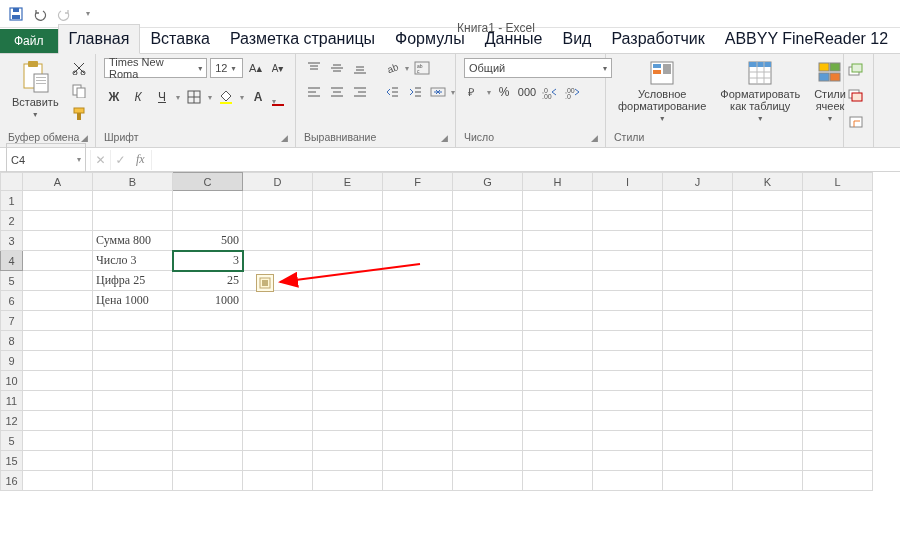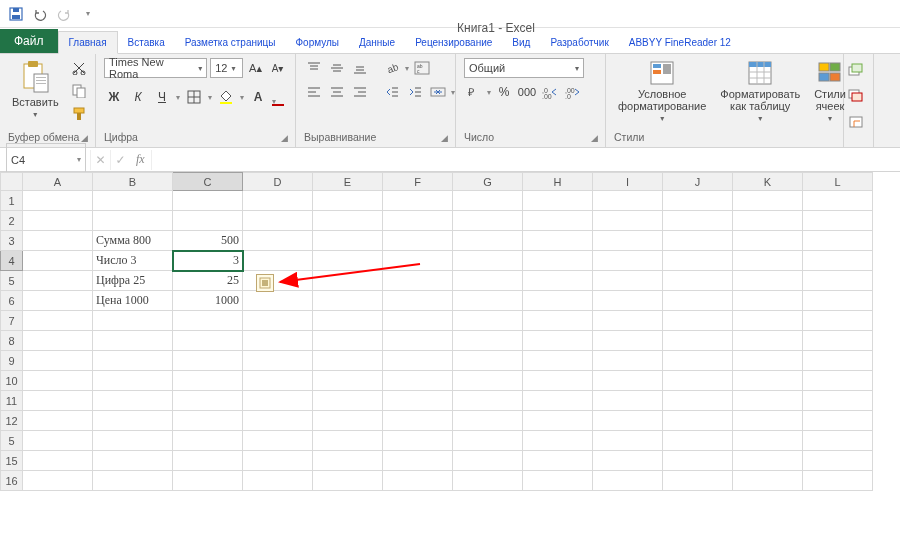--- a/index.html
+++ b/index.html
@@ -7,21 +7,21 @@
 
 
 .titlebar { height: 28px; background: #fff; display: flex; align-items: center; padding: 0 6px; border-bottom: 1px solid #e1e1e1; }
 .qat { display: flex; gap: 4px; align-items: center; }
 .qat-btn { width: 20px; height: 20px; display: flex; align-items: center; justify-content: center; cursor: pointer; }
 .title-text { flex: 1; text-align: center; font-size: 12px; color: #555; margin-top: 28px; }
 
 
 .tabstrip { height: 26px; background: #fff; display: flex; align-items: flex-end; padding-left: 0; border-bottom: 1px solid #d4d4d4; }
 .file-tab { background: #217346; color: #fff; padding: 5px 14px; font-size: 12px; cursor: pointer; }
-.ribtab { padding: 5px 10px; font-size: 10px; color: #1d4ed8; cursor: pointer; }
+.ribtab { padding: 5px 10px; font-size: 16px; color: #0f172a; cursor: pointer; }
 .ribtab.active { border: 1px solid #d4d4d4; border-bottom: 1px solid #f1f1f1; background: #f1f1f1; position: relative; top: 1px; }
 
 
 .ribbon { height: 94px; background: #f1f1f1; display: flex; border-bottom: 1px solid #d4d4d4; }
 .group { border-right: 1px solid #d4d4d4; padding: 4px 8px 2px; display: flex; flex-direction: column; position: relative; }
 .group-label { text-align: left; font-size: 10.5px; color: #666; margin-top: auto; padding-bottom: 2px; }
 .group-body { flex: 1; display: flex; align-items: flex-start; gap: 6px; }
 .bigbtn { display: flex; flex-direction: column; align-items: center; gap: 2px; padding: 2px 4px; cursor: pointer; }
 .bigbtn .lbl { font-size: 11px; color: #444; text-align: center; line-height: 1.1; }
 .smallcol { display: flex; flex-direction: column; gap: 3px; }
@@ -89,21 +89,20 @@
   <div class="title-text">Книга1 - Excel</div>
 </div>
 
 <div class="tabstrip">
   <div class="file-tab">Файл</div>
   <div class="ribtab active">Главная</div>
   <div class="ribtab">Вставка</div>
   <div class="ribtab">Разметка страницы</div>
   <div class="ribtab">Формулы</div>
   <div class="ribtab">Данные</div>
-  <div class="ribtab">Рецензирование</div>
   <div class="ribtab">Вид</div>
   <div class="ribtab">Разработчик</div>
   <div class="ribtab">ABBYY FineReader 12</div>
 </div>
 
 <div class="ribbon">
 
   <div class="group" style="width:96px">
     <div class="group-body">
       <div class="bigbtn">
@@ -177,21 +176,21 @@
               <rect x="1" y="12" width="12" height="2" fill="#ffff00"></rect>
             </svg>
           </span>
         <span style="font-size:8px;color:#888">▾</span>
         <span class="smallbtn">
             <span style="font-weight:bold;font-size:12px">A</span>
           </span>
         <span style="font-size:8px;color:#888;position:relative;top:4px">▾<span style="display:block;width:12px;height:2px;background:#c00000;margin-top:-2px"></span></span>
       </div>
     </div>
-    <div class="group-label">Цифра</div>
+    <div class="group-label">Шрифт</div>
     <span class="launcher">◢</span>
   </div>
 
   <div class="group" style="width:160px">
     <div class="group-body" style="flex-direction:column;gap:4px">
       <div class="row">
         <span class="smallbtn">
             <svg width="14" height="14">
               <line x1="1" y1="2" x2="13" y2="2" stroke="#555"></line>
               <line x1="3" y1="5" x2="11" y2="5" stroke="#555"></line>
@@ -275,21 +274,21 @@
           </span>
         <span style="font-size:8px;color:#888">▾</span>
       </div>
     </div>
     <div class="group-label">Выравнивание</div>
     <span class="launcher">◢</span>
   </div>
 
   <div class="group" style="width:150px">
     <div class="group-body" style="flex-direction:column;gap:4px;align-items:stretch">
-      <span class="combo" style="width:120px">
+      <span class="combo" style="width:148px">
           <span>Общий</span>
           <span class="arrow" style="margin-left:auto">▾</span>
         </span>
       <div class="row">
         <span class="smallbtn">
             <svg width="14" height="14">
               <text x="1" y="11" font-size="11" fill="#555">₽</text>
             </svg>
           </span>
         <span style="font-size:8px;color:#888">▾</span>

